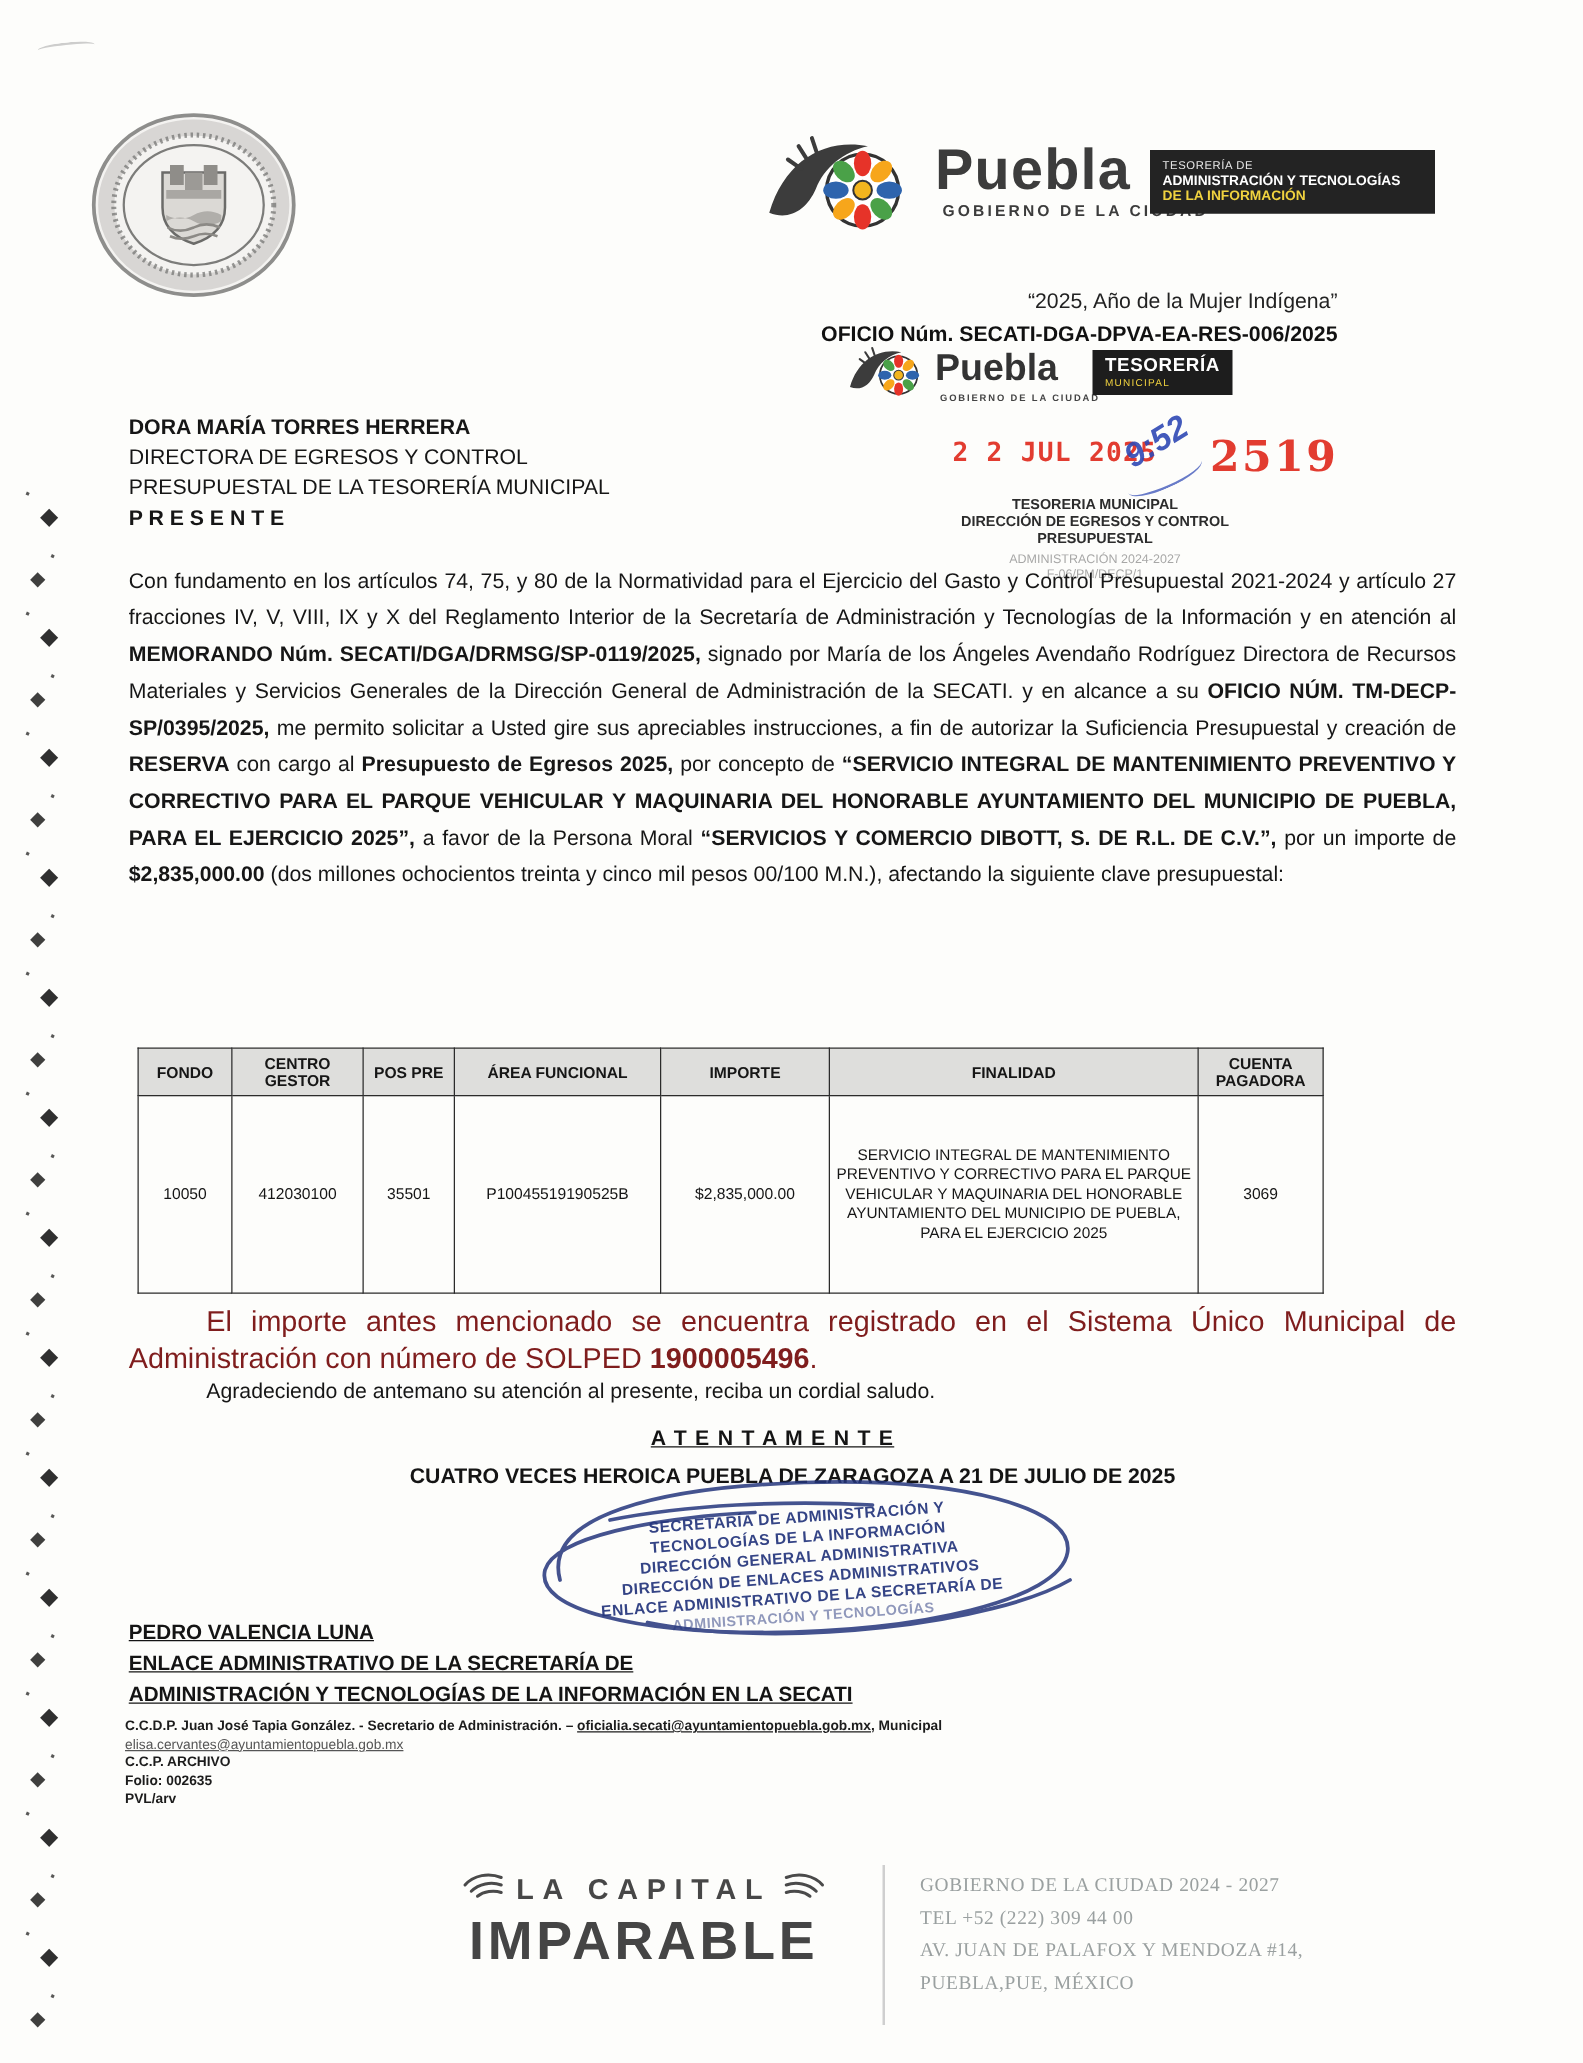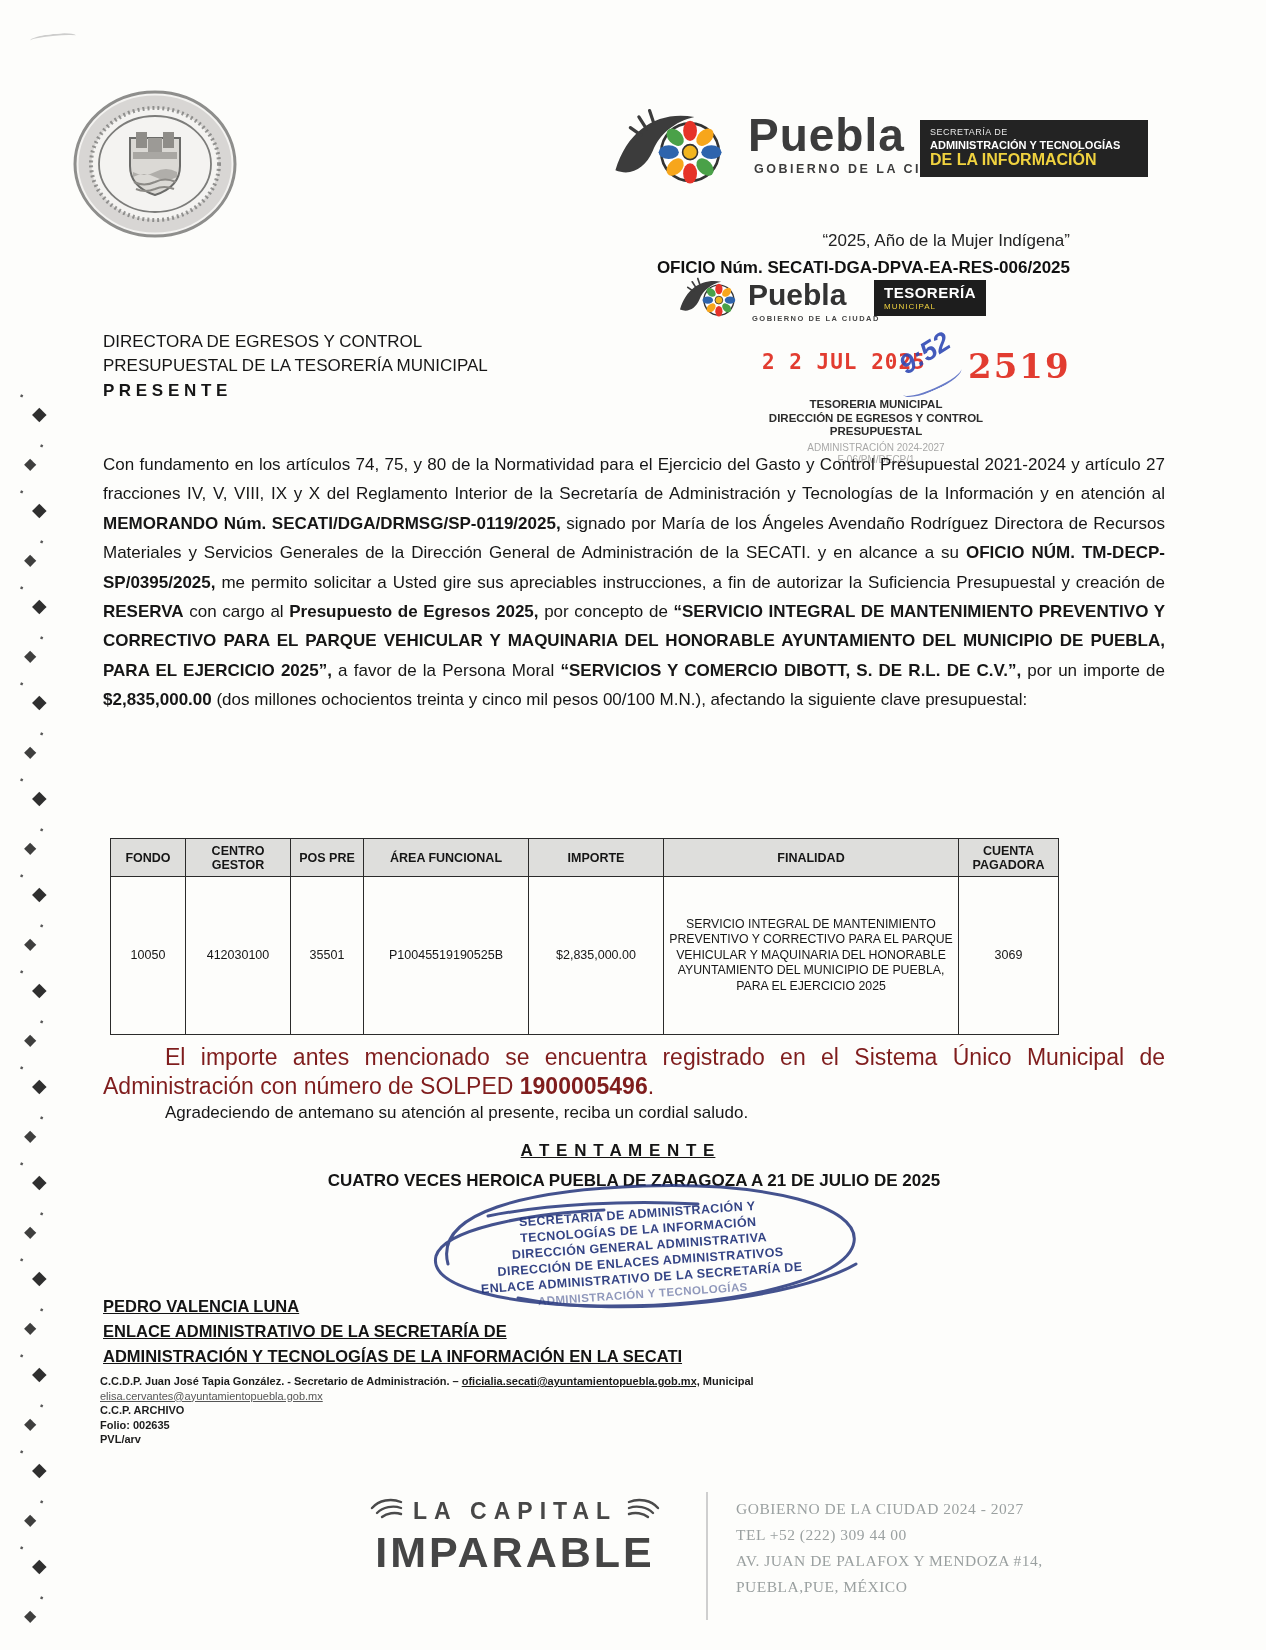--- a/index.html
+++ b/index.html
@@ -25,21 +25,21 @@
   .seal { left:70px; top:88px; }
   .pen-mark { left:30px; top:34px; width:46px; height:8px; border-top:2px solid #b9b9b9; border-radius:50%; transform:rotate(-6deg); opacity:.7; }
 
   .brand-row { left:608px; top:100px; width:540px; height:96px; }
   .brand-icon { position:absolute; left:0; top:2px; }
   .brand-word { position:absolute; left:140px; top:8px; font-size:46px; font-weight:bold; color:#3c3c3c; letter-spacing:1px; }
   .brand-sub { position:absolute; left:146px; top:62px; font-size:12.5px; font-weight:bold; letter-spacing:2.5px; color:#3c3c3c; }
   .brand-badge { position:absolute; left:312px; top:20px; width:228px; background:#232323; color:#fff; padding:7px 10px 8px; }
   .brand-badge .bl1 { font-size:9px; letter-spacing:.5px; color:#e7e7e7; }
   .brand-badge .bl2 { font-size:11px; font-weight:bold; margin-top:2px; }
-  .brand-badge .bl3 { font-size:16px; font-weight:bold; color:#f0d23f; }
+  .brand-badge .bl3 { font-size:11px; font-weight:bold; color:#f0d23f; }
 
   .quote-line { left:560px; top:231px; width:510px; text-align:right; font-size:17px; color:#222; }
   .oficio-line { left:470px; top:258px; width:600px; text-align:right; font-size:17px; font-weight:bold; color:#111; }
 
   
   .rstamp { left:676px; top:274px; width:420px; }
   .rstamp .icon { position:absolute; left:0; top:0; }
   .rstamp .word { position:absolute; left:72px; top:4px; font-size:30px; font-weight:bold; color:#333; }
   .rstamp .wsub { position:absolute; left:76px; top:40px; font-size:7.5px; font-weight:bold; letter-spacing:1.5px; color:#444; }
   .rstamp .badge { position:absolute; left:198px; top:6px; background:#1d1d1d; color:#fff; padding:4px 10px 5px; }
@@ -246,21 +246,21 @@
 
   <div class="abs brand-row">
     <span class="brand-icon">
       <svg width="130" height="96">
           <use href="#puebla-icon"></use>
         </svg>
     </span>
     <span class="brand-word">Puebla</span>
     <span class="brand-sub">GOBIERNO DE LA CIUDAD</span>
     <div class="brand-badge">
-      <div class="bl1">SECRETARÍA DE</div>
+      <div class="bl1">TESORERÍA DE</div>
       <div class="bl2">ADMINISTRACIÓN Y TECNOLOGÍAS</div>
       <div class="bl3">DE LA INFORMACIÓN</div>
     </div>
   </div>
 
   <div class="abs quote-line">“2025, Año de la Mujer Indígena”</div>
   <div class="abs oficio-line">OFICIO Núm. SECATI-DGA-DPVA-EA-RES-006/2025</div>
 
   <div class="abs rstamp">
     <span class="icon">
@@ -282,20 +282,21 @@
       <div>DIRECCIÓN DE EGRESOS Y CONTROL</div>
       <div>PRESUPUESTAL</div>
     </div>
     <div class="faint">
       <div>ADMINISTRACIÓN 2024-2027</div>
       <div>F-06/PM/DECP/1</div>
     </div>
   </div>
 
   <div class="abs recipient">
+    <div class="name">DORA MARÍA TORRES HERRERA</div>
     <div>DIRECTORA DE EGRESOS Y CONTROL</div>
     <div>PRESUPUESTAL DE LA TESORERÍA MUNICIPAL</div>
     <div class="present">P R E S E N T E</div>
   </div>
 
   <div class="abs body-p1"><span>Con fundamento en los artículos 74, 75, y 80 de la Normatividad para el Ejercicio del Gasto y Control Presupuestal 2021-2024 y artículo 27 fracciones IV, V, VIII, IX y X del Reglamento Interior de la Secretaría de Administración y Tecnologías de la Información y en atención al </span><span class="b">MEMORANDO Núm. SECATI/DGA/DRMSG/SP-0119/2025,</span><span> signado por María de los Ángeles Avendaño Rodríguez Directora de Recursos Materiales y Servicios Generales de la Dirección General de Administración de la SECATI. y en alcance a su </span><span class="b">OFICIO NÚM. TM-DECP-SP/0395/2025,</span><span> me permito solicitar a Usted gire sus apreciables instrucciones, a fin de autorizar la Suficiencia Presupuestal y creación de </span><span class="b">RESERVA</span><span> con cargo al </span><span class="b">Presupuesto de Egresos 2025,</span><span> por concepto de </span><span class="b">“SERVICIO INTEGRAL DE MANTENIMIENTO PREVENTIVO Y CORRECTIVO PARA EL PARQUE VEHICULAR Y MAQUINARIA DEL HONORABLE AYUNTAMIENTO DEL MUNICIPIO DE PUEBLA, PARA EL EJERCICIO 2025”,</span><span> a favor de la Persona Moral </span><span class="b">“SERVICIOS Y COMERCIO DIBOTT, S. DE R.L. DE C.V.”,</span><span> por un importe de </span><span class="b">$2,835,000.00</span><span> (dos millones ochocientos treinta y cinco mil pesos 00/100 M.N.), afectando la siguiente clave presupuestal:</span></div>
 
   <div class="abs ptable">
     <table>
       <colgroup>

